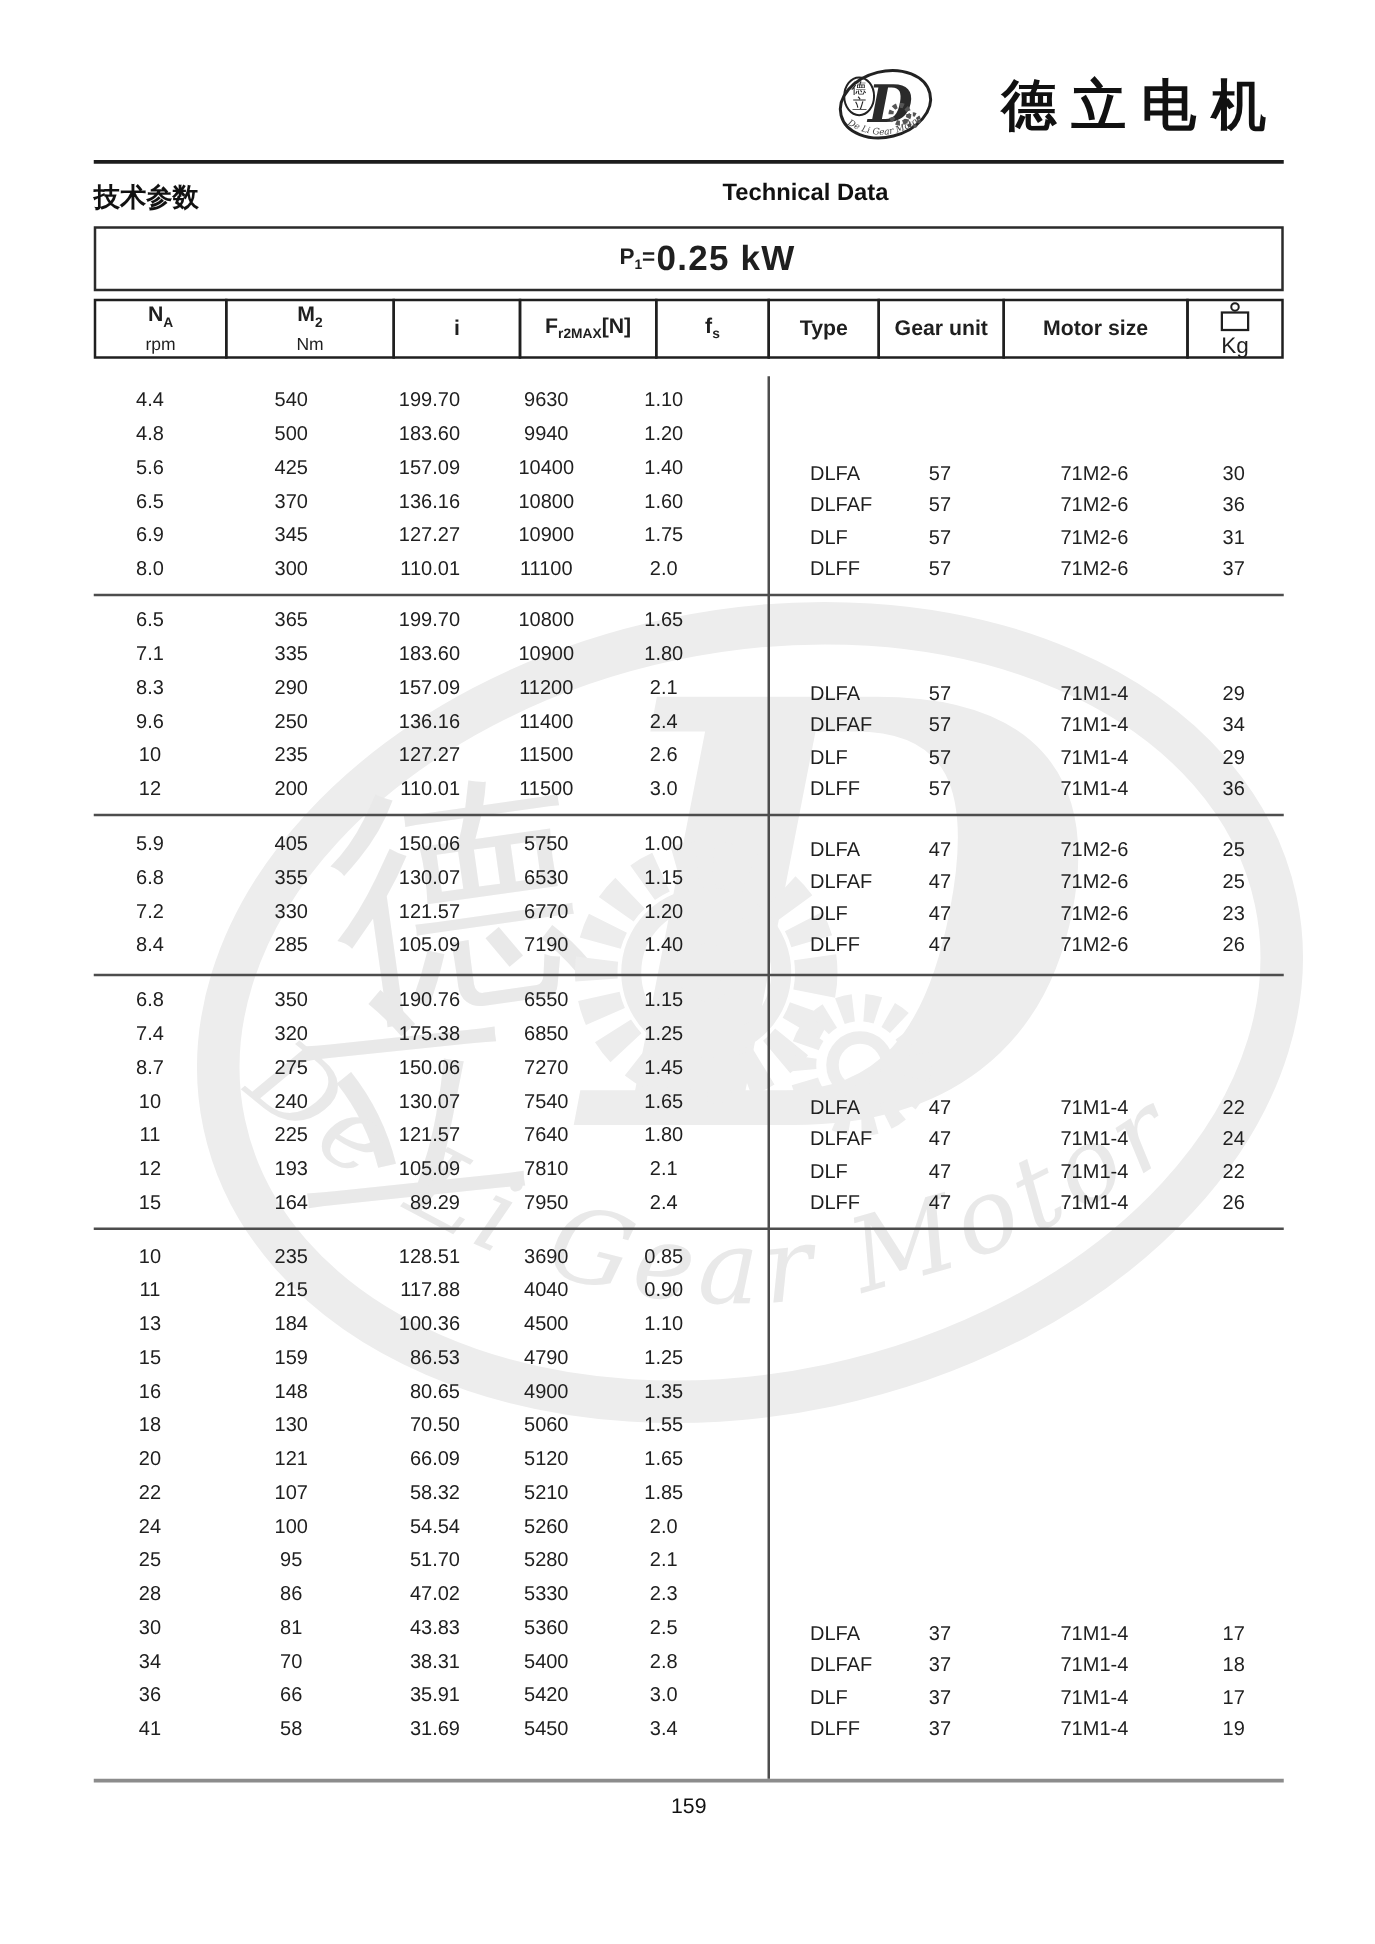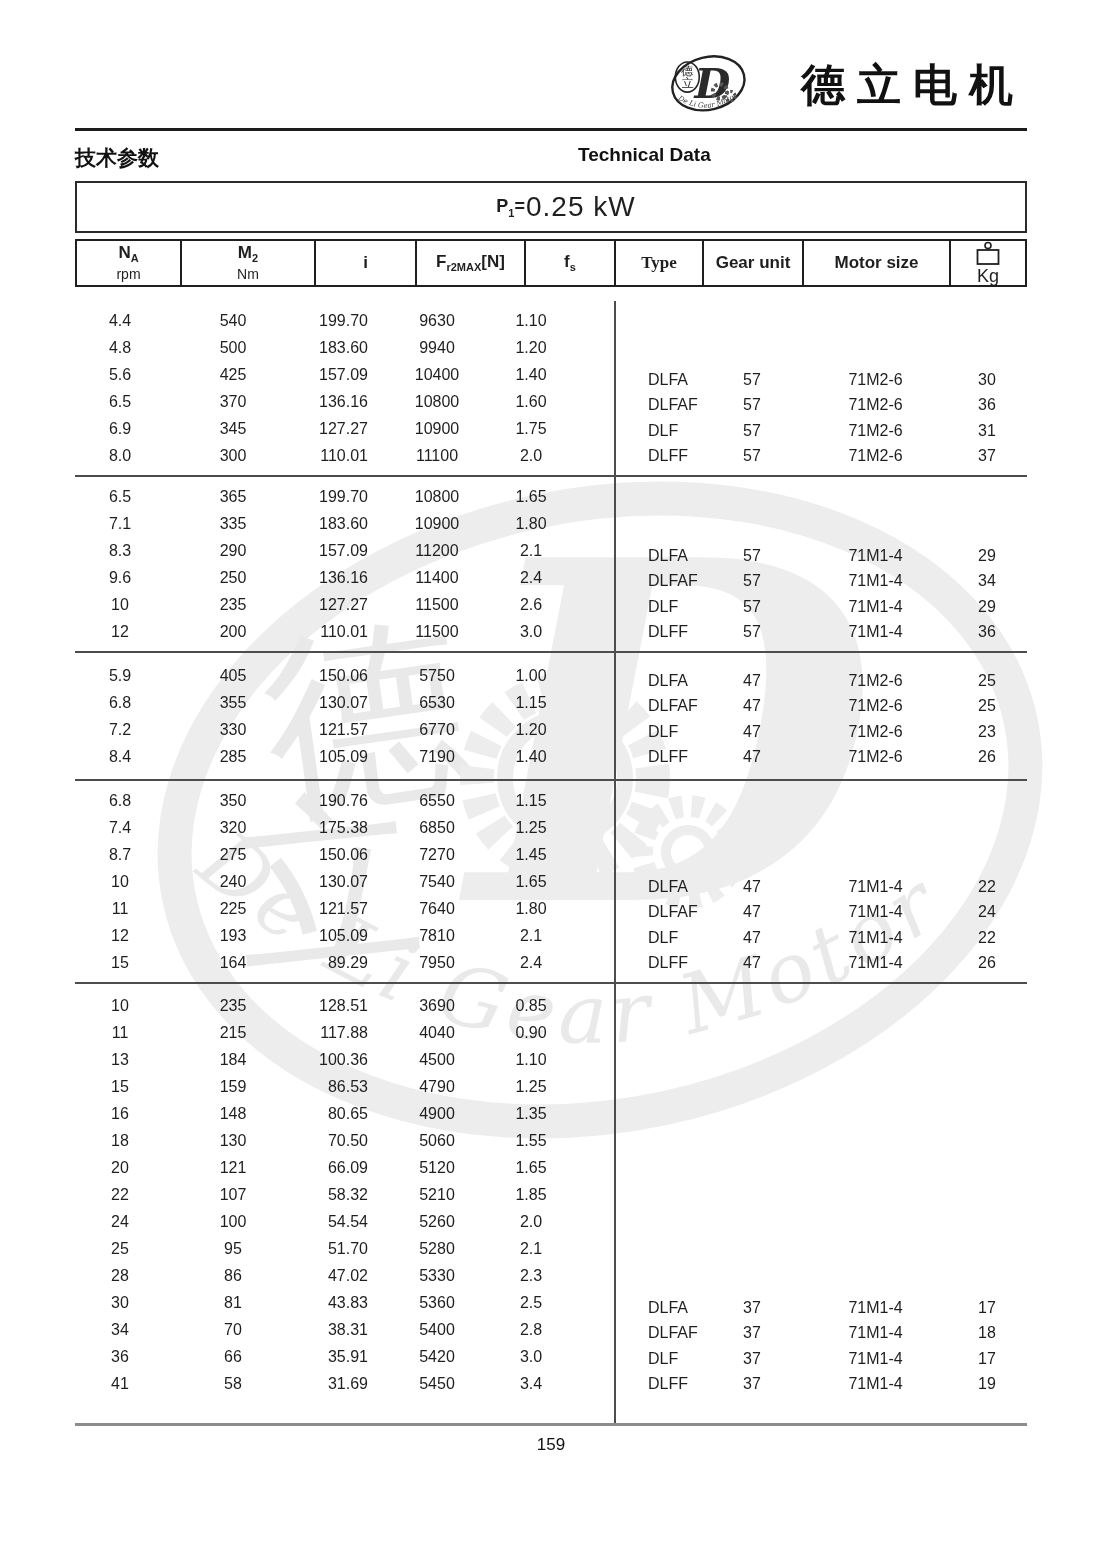--- a/index.html
+++ b/index.html
@@ -17,33 +17,33 @@
 
   .section-row{position:relative;height:32px;margin-top:13px;}
   .section-cn{font-size:21px;font-weight:bold;color:#111;}
   .section-en{position:absolute;left:503px;top:0;font-size:19px;font-weight:bold;color:#111;}
 
   
   .title-box{margin-top:5px;height:48px;border:2px solid #2b2b2b;
              display:flex;align-items:center;justify-content:center;padding-left:30px;}
   .p-sym{font-size:18px;font-weight:bold;letter-spacing:0;}
   .p-sym sub{font-size:11px;}
-  .p-val{font-size:28px;font-weight:normal;letter-spacing:1px;margin-left:1px;}
+  .p-val{font-size:28px;font-weight:bold;letter-spacing:1px;margin-left:1px;}
 
   
   .thead{display:flex;margin-top:6px;}
   .th{box-sizing:border-box;border:2px solid #1f1f1f;margin-left:-2px;height:48px;
       display:flex;flex-direction:column;align-items:center;justify-content:center;
       background:transparent;}
   .th:first-child{margin-left:0;}
   .th-main{font-size:17px;font-weight:bold;line-height:1.1;}
   .th-main sub{font-size:11px;font-weight:bold;}
   .th-unit{font-size:14px;line-height:1.1;margin-top:3px;}
   .w-na{width:107px;}.w-m2{width:136px;}.w-i{width:103px;}.w-fr{width:111px;}
-  .w-fs{width:92px;}.w-type{width:90px;font-family:Liberation Serif, serif;}.w-gear{width:102px;text-align:center;}.w-motor{width:149px;}
+  .w-fs{width:92px;}.w-type{width:90px;}.w-gear{width:102px;text-align:center;}.w-motor{width:149px;}
   .w-kg{width:78px;}
   .kg-icon{display:block;margin-bottom:1px;}
   .kg-label{font-size:18px;line-height:1;}
 
   
   .tbody{position:relative;margin-top:14px;border-bottom:3px solid #8c8c8c;}
   .vline{position:absolute;left:539px;top:0;bottom:0;width:2px;background:#4d4d4d;}
   .group{display:flex;padding:6px 0;}
   .group + .group{border-top:2px solid #4d4d4d;}
   .group.g3{padding:9px 0;}

